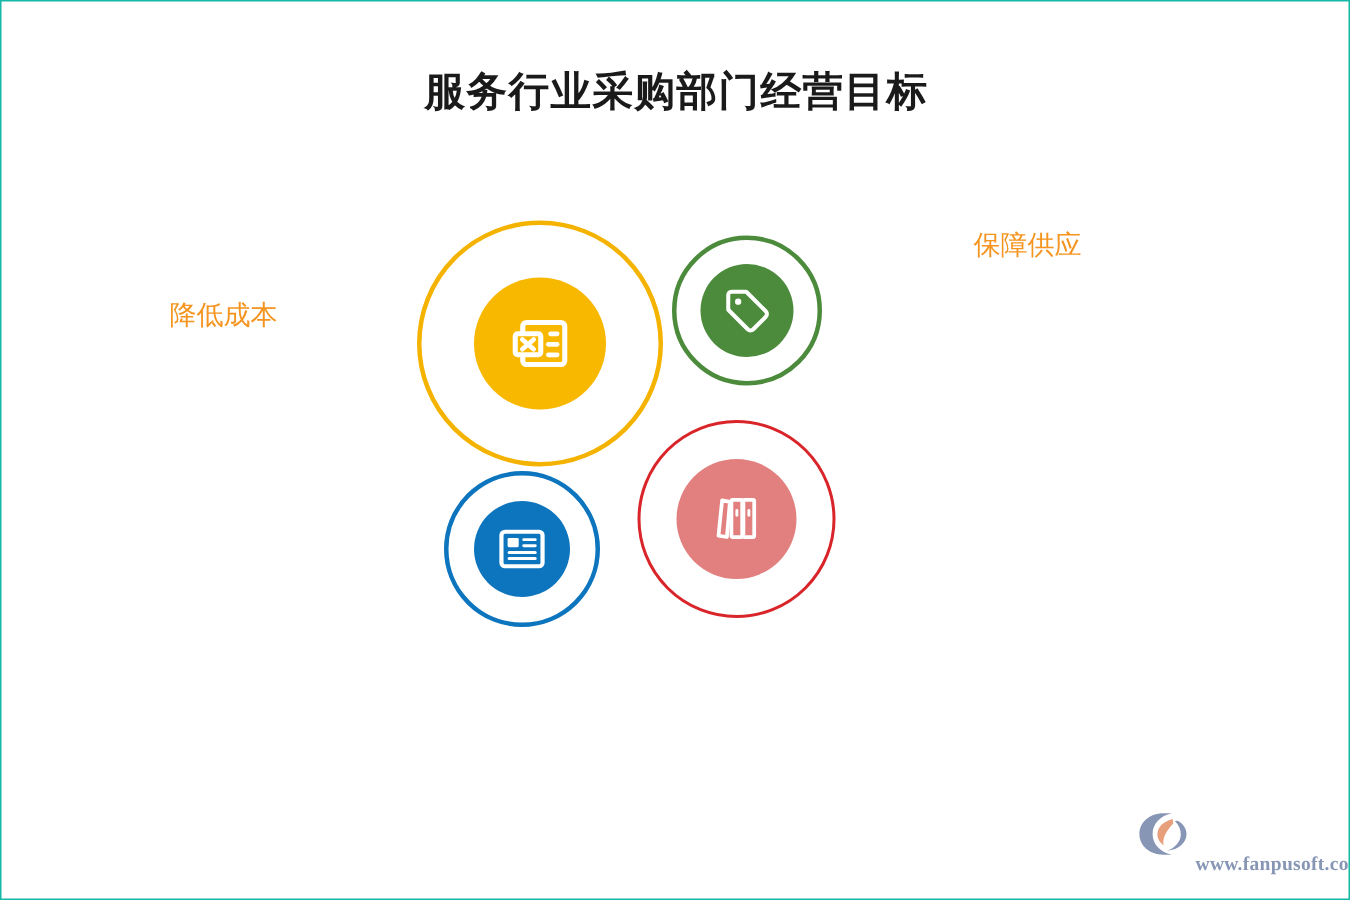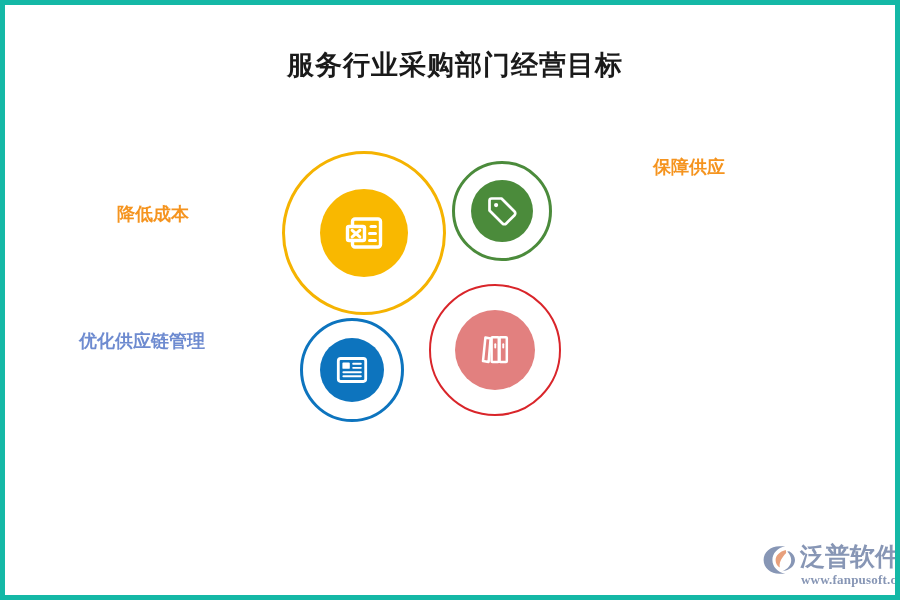--- a/index.html
+++ b/index.html
@@ -10,21 +10,21 @@
   }
   body {
     font-family: "Liberation Sans", "DejaVu Sans", sans-serif;
   }
   #canvas {
     position: relative;
     width: 900px;
     height: 600px;
     background: #ffffff;
     box-sizing: border-box;
-    border: 5px solid #14b8a6;
+    border: 1px solid #14b8a6;
     overflow: hidden;
   }
 
   
   #page-title {
     position: absolute;
     left: 0;
     top: 42px;
     width: 900px;
     text-align: center;
@@ -61,21 +61,21 @@
   #ring-chain       { left: 295px; top: 313px; width: 104px; height: 104px; border: 3px solid #0D74BE; }
   #disc-chain       { left: 315px; top: 333px; width:  64px; height:  64px; background: #0D74BE; }
   
   #ring-compete     { left: 424px; top: 279px; width: 132px; height: 132px; border: 2px solid #D9252A; }
   #disc-compete     { left: 450px; top: 305px; width:  80px; height:  80px; background: #E2807F; }
 
   
   .label {
     position: absolute;
     font-size: 18px;
-    font-weight: bold;
+    font-weight: normal;
     white-space: nowrap;
     line-height: 1;
   }
   #label-cost    { left: 112px; top: 200px; color: #F5941F; }
   #label-supply  { left: 648px; top: 153px; color: #F5941F; }
   #label-chain   { left:  74px; top: 327px; color: #6E8BD0; }
   #label-compete { left: 618px; top: 306px; color: #F5941F; }
 
   
   #logo {
@@ -164,21 +164,20 @@
         <rect x="9.4" y="11.6" width="7.4" height="6.2" rx="0.9" fill="#ffffff"></rect>
 
         <rect x="19.2" y="11.8" width="9.6" height="1.9" rx="0.95" fill="#ffffff"></rect>
         <rect x="19.2" y="15.9" width="9.6" height="1.9" rx="0.95" fill="#ffffff"></rect>
 
         <rect x="9.4" y="20.3" width="19.4" height="2.0" rx="1.0" fill="#ffffff"></rect>
         <rect x="9.4" y="24.3" width="19.4" height="2.0" rx="1.0" fill="#ffffff"></rect>
       </svg>
     </span>
   </div>
-  <div class="label" id="label-chain">优化供应链管理</div>
 
   <div class="ring" id="ring-compete"></div>
   <div class="disc" id="disc-compete">
     <span>
       <svg width="46" height="46" viewBox="0 0 46 46">
 
         <path d="M13.4 10.6 L18.6 11.6 L16.6 35.0 L11.0 34.1 z" fill="none" stroke="#ffffff" stroke-width="2.5" stroke-linejoin="round"></path>
 
         <rect x="19.6" y="10.2" width="7.2" height="24.8" rx="0.8" fill="none" stroke="#ffffff" stroke-width="2.5"></rect>
         <rect x="22.3" y="16.3" width="1.9" height="5.2" rx="0.95" fill="#ffffff"></rect>
@@ -192,17 +191,16 @@
   <div id="logo">
     <span id="logo-mark">
       <svg width="36" height="30" viewBox="0 0 36 30">
 
         <path d="M17.5 1.2 C8.4 1.2 1.6 7.2 1.6 15.0 C1.6 22.8 8.4 28.8 17.5 28.8 L23.2 28.8 C15.6 27.2 10.4 21.8 10.4 15.0 C10.4 8.2 15.6 2.8 23.2 1.2 z" fill="#8796B5"></path>
 
         <path d="M23.8 5.0 C17.6 6.6 13.6 10.4 13.6 15.2 C13.6 18.2 15.2 20.8 17.8 22.6 C17.0 19.4 18.2 15.4 21.0 11.8 C22.0 10.4 23.0 9.2 24.2 8.0 z" fill="#E8A07C"></path>
         <path d="M25.2 6.4 C27.8 9.0 29.2 12.0 29.2 15.2 C29.2 20.0 25.6 24.2 20.2 26.2 C27.8 25.4 33.0 20.8 33.0 15.0 C33.0 11.4 30.8 8.2 27.2 6.2 z" fill="#8796B5"></path>
       </svg>
     </span>
-    <span id="logo-brand">泛普软件</span>
     <span id="logo-url">www.fanpusoft.com</span>
   </div>
 
 </div>
 
 </body></html>

